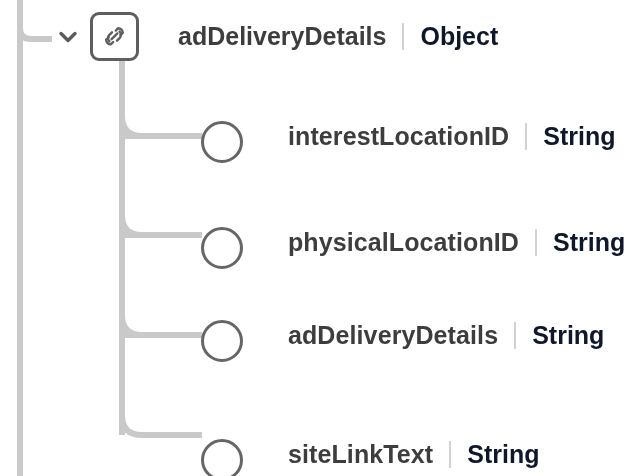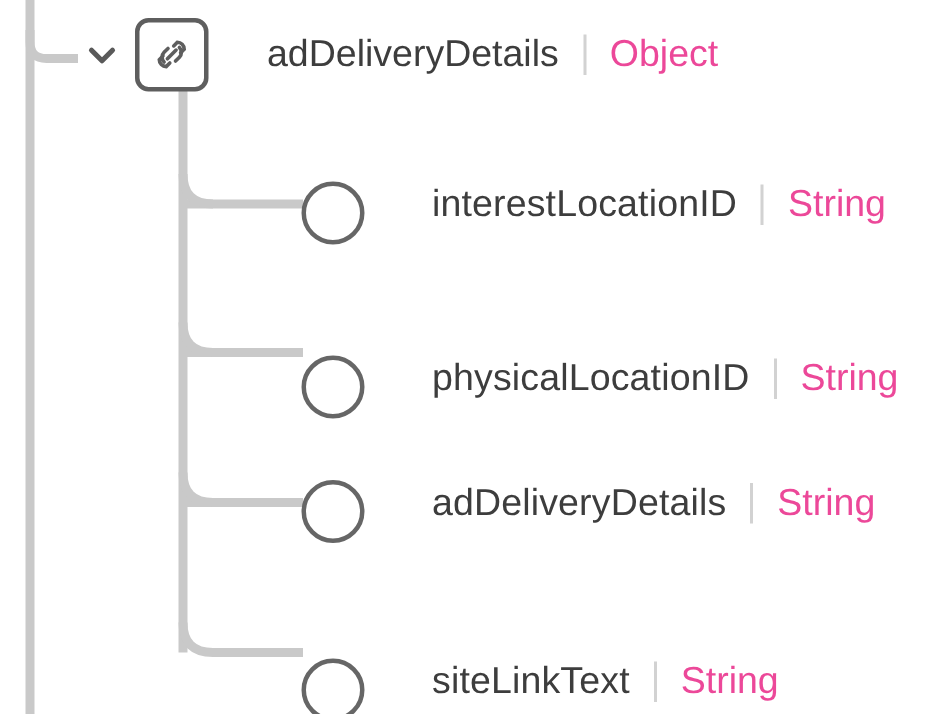--- a/index.html
+++ b/index.html
@@ -9,20 +9,21 @@
   }
   body {
     font-family: "Liberation Sans", sans-serif;
   }
   .canvas {
     position: relative;
     width: 631px;
     height: 476px;
     background: #ffffff;
     overflow: hidden;
+    font-weight: bold;
   }
   .edges {
     position: absolute;
     left: 0;
     top: 0;
     width: 631px;
     height: 476px;
   }
 
   
@@ -108,21 +109,21 @@
   .divider {
     display: inline-block;
     width: 2px;
     height: 27px;
     background: #d2d2d2;
     margin: 0 16px;
     flex: none;
   }
   .type {
     font-size: 25px;
-    color: #ec4899;
+    color: #0f172a;
     text-align: center;
   }
 </style>
 </head>
 <body>
 
 <div class="canvas">
 
   <svg class="edges" viewBox="0 0 631 476" width="631" height="476" fill="none">
 
@@ -169,21 +170,21 @@
 
   <div class="child-row" style="top:108px">
     <span class="node-circle"></span>
     <span class="child-label">
       <span class="name">interestLocationID</span>
       <span class="divider"></span>
       <span class="type">String</span>
     </span>
   </div>
 
-  <div class="child-row" style="top:224px">
+  <div class="child-row" style="top:214px">
     <span class="node-circle"></span>
     <span class="child-label">
       <span class="name">physicalLocationID</span>
       <span class="divider"></span>
       <span class="type">String</span>
     </span>
   </div>
 
   <div class="child-row" style="top:307px">
     <span class="node-circle"></span>

